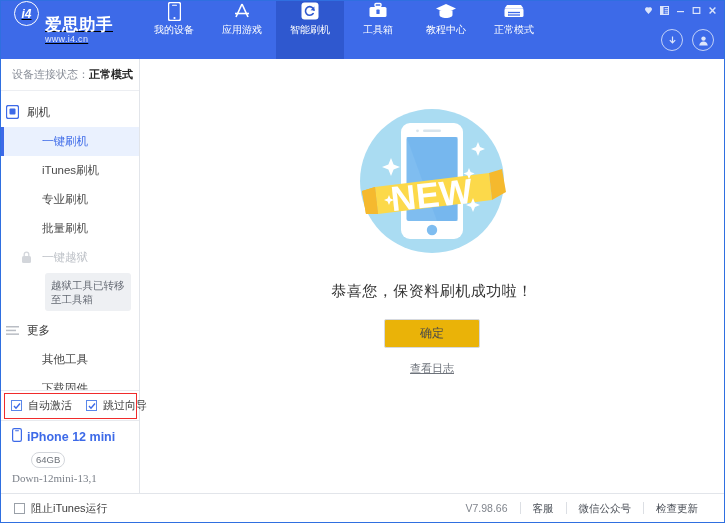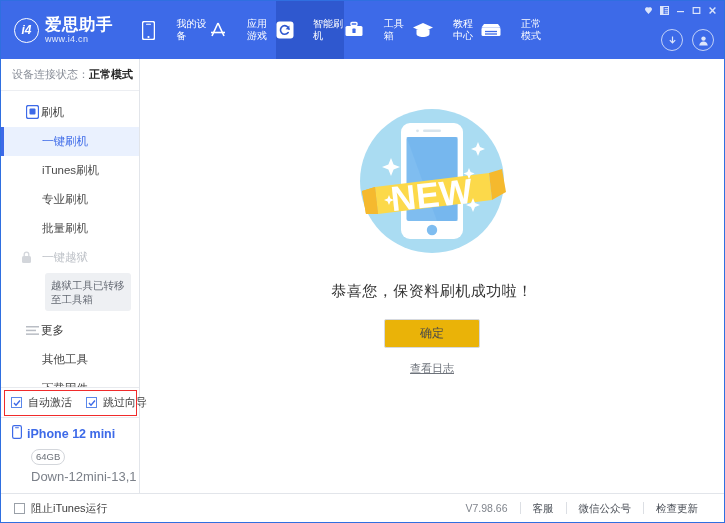--- a/index.html
+++ b/index.html
@@ -19,22 +19,23 @@
 
   
   .header {
     height: 58px; min-height: 58px;
     background: #3d6ae8;
     display: flex; align-items: stretch;
     position: relative;
   }
   .logo-zone {
     width: 139px; min-width: 139px;
-    display: flex; align-items: center;
+    display: flex; 
     padding-left: 13px;
+    text-decoration: underline;
   }
   .logo-badge {
     width: 25px; height: 25px; border-radius: 50%;
     border: 1.6px solid #ffffff;
     display: flex; align-items: center; justify-content: center;
     margin-right: 6px;
     flex-shrink: 0;
   }
   .logo-badge span {
     color: #fff; font-size: 12px; font-weight: bold;
@@ -49,23 +50,23 @@
     color: #e2e9fb; font-size: 9px; line-height: 12px;
     letter-spacing: 0.3px;
   }
 
   .nav {
     flex: 1;
     display: flex; align-items: stretch;
   }
   .nav-item {
     width: 68px;
-    display: flex; flex-direction: row;
+    display: flex; flex-direction: column;
     align-items: center; justify-content: flex-start;
-    gap: 19px;
+    gap: 3px;
     cursor: pointer;
   }
   .nav-item.active { background: #2f58cf; }
   .nav-icon {
     height: 20px; width: 22px;
     display: flex; align-items: center; justify-content: center;
   }
   .nav-label { color: #ffffff; font-size: 10px; line-height: 12px; }
 
   .header-right {
@@ -106,22 +107,22 @@
     padding-left: 11px;
     border-bottom: 1px solid #eceef2;
     font-size: 11px; color: #8a8f99;
     white-space: nowrap;
   }
   .conn-status b { color: #262626; font-weight: bold; }
 
   .side-scroll { flex: 1; overflow: hidden; padding-top: 6px; }
 
   .side-group {
-    display: flex; align-items: center; gap: 2px;
-    padding-left: 24px; height: 30px;
+    display: flex; align-items: center; gap: 8px;
+    padding-left: 4px; height: 30px;
     font-size: 11.5px; color: #3c3c3c;
   }
   .grp-icon { width: 14px; height: 14px; display:flex; align-items:center; justify-content:center; flex-shrink: 0;}
 
   .side-item {
     height: 29px; display: flex; align-items: center;
     padding-left: 41px;
     font-size: 11.5px; color: #4a4a4a;
     cursor: pointer; position: relative;
   }
@@ -172,22 +173,22 @@
     color: #3d6ae8; font-size: 12.5px; font-weight: bold;
     margin-bottom: 4px;
   }
   .dev-cap {
     display: inline-block; margin-left: 19px;
     border: 1px solid #d3d6db; border-radius: 8px;
     padding: 0px 4px; font-size: 9.5px; color: #6b7078;
     line-height: 14px;
   }
   .dev-model {
-    margin-left: 19px; margin-top: 4px;
-    font-size: 13px; color: #7b8089;
+    margin-top: 4px;
+    font-size: 11px; color: #7b8089; font-family: Liberation Serif, serif;
   }
 
   
   .main {
     flex: 1; background: #ffffff;
     display: flex; flex-direction: column;
     align-items: center;
     padding-top: 36px;
   }
   .illus { width: 180px; height: 175px; margin-bottom: 12px; }

